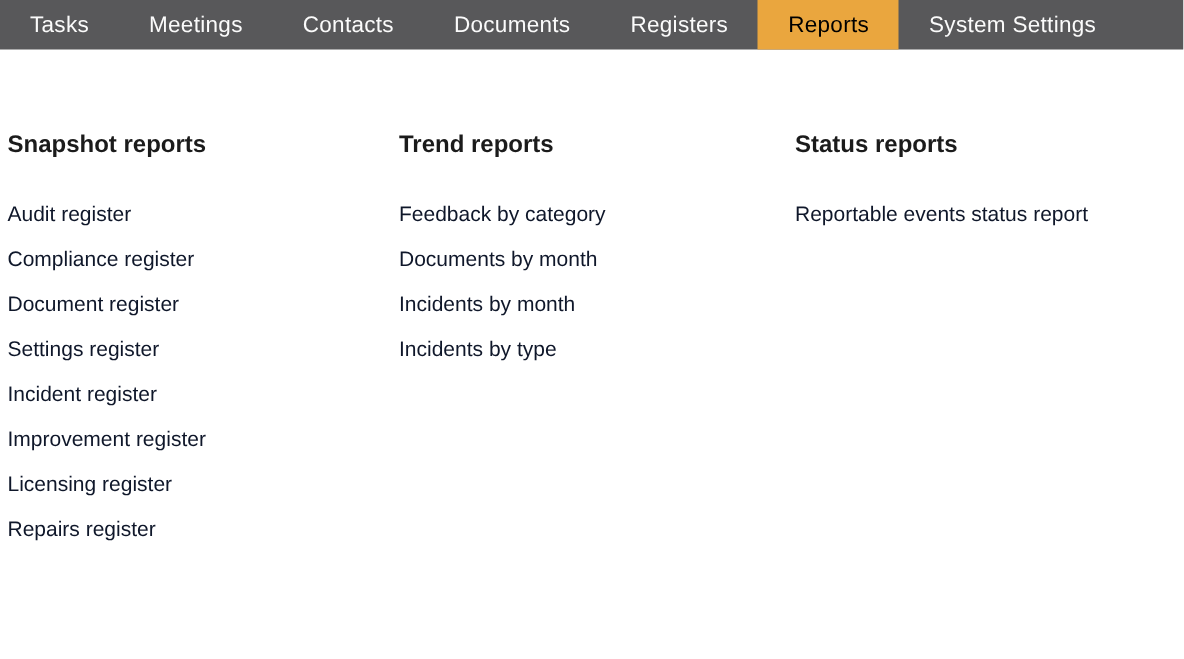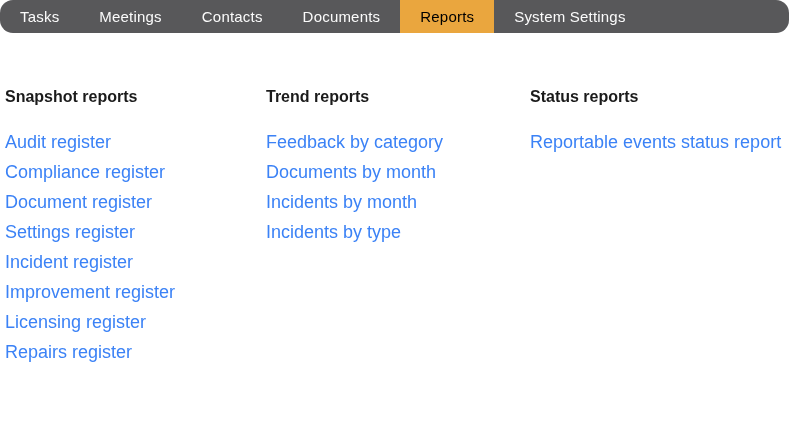--- a/index.html
+++ b/index.html
@@ -10,21 +10,20 @@
     height: 439px;
     background: #ffffff;
     font-family: "Liberation Sans", sans-serif;
     overflow: hidden;
   }
   .top-nav {
     display: flex;
     align-items: stretch;
     height: 33px;
     background: #58585a;
-    border-radius: 13px;
   }
   .nav-tab {
     display: flex;
     align-items: center;
     padding: 0 20px;
     color: #fbfbfb;
     font-size: 15px;
     letter-spacing: 0.2px;
     cursor: pointer;
     white-space: nowrap;
@@ -52,35 +51,36 @@
   .link-list {
     list-style: none;
     margin: 28px 0 0 0;
     padding: 0;
   }
   .link-list li {
     height: 30px;
   }
   .report-link {
     display: inline-block;
-    font-size: 18px;
+    font-size: 14px;
     line-height: 16px;
-    color: #3b82f6;
+    color: #0f172a;
     text-decoration: none;
     cursor: pointer;
   }
 </style>
 </head>
 <body>
 
 <nav class="top-nav">
   <div class="nav-tab">Tasks</div>
   <div class="nav-tab">Meetings</div>
   <div class="nav-tab">Contacts</div>
   <div class="nav-tab">Documents</div>
+  <div class="nav-tab">Registers</div>
   <div class="nav-tab active">Reports</div>
   <div class="nav-tab">System Settings</div>
 </nav>
 
 <main class="content">
 
   <section class="report-col col-1">
     <h2 class="section-title">Snapshot reports</h2>
     <ul class="link-list">
       <li><a class="report-link">Audit register</a></li>

